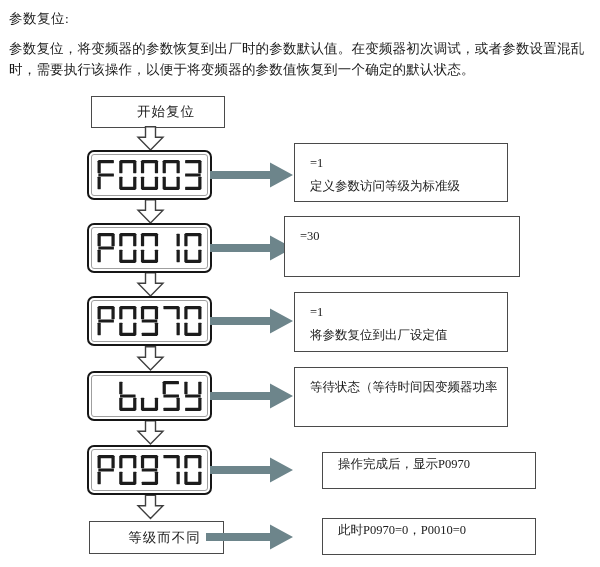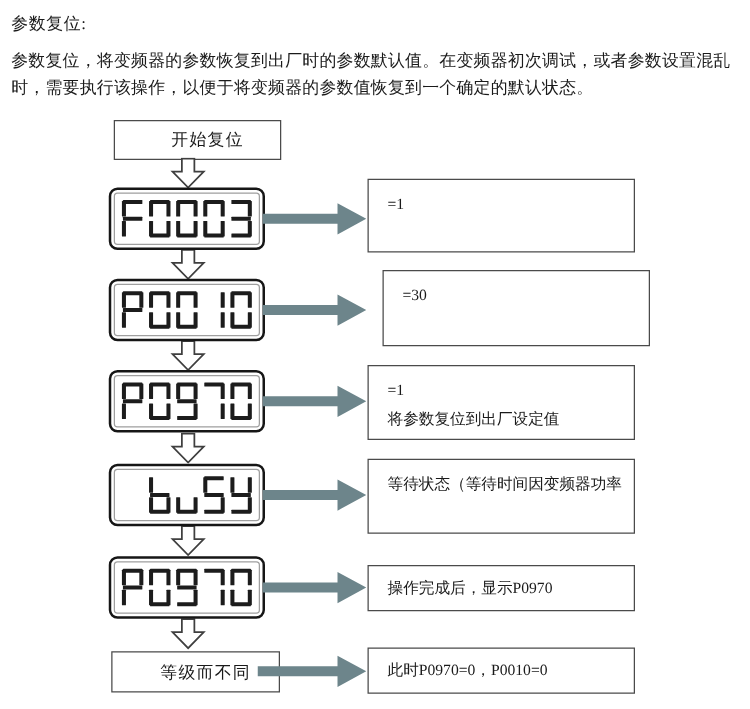--- a/index.html
+++ b/index.html
@@ -31,21 +31,21 @@
 
   .darr{position:absolute;}
   .darr polygon{fill:#ffffff;stroke:#3f3f3f;stroke-width:1.4;}
   .rarr{position:absolute;}
   .rarr polygon{fill:var(--arrow,#6d858b);}
 
   .note{
     position:absolute;box-sizing:border-box;border:1px solid #4a4a4a;background:#fff;
     font-size:12.5px;line-height:23px;padding:8px 8px 0 15px;white-space:nowrap;
   }
-  .note.single{display:flex;align-items:center;padding-top:0;}
+  .note.single{display:flex;align-items:flex-start;padding-top:0;margin-left:28px;}
 </style>
 </head>
 <body>
 
 <div class="page">
 
   <div class="title">参数复位:</div>
   <div class="para l1">参数复位，将变频器的参数恢复到出厂时的参数默认值。在变频器初次调试，或者参数设置混乱</div>
   <div class="para l2">时，需要执行该操作，以便于将变频器的参数值恢复到一个确定的默认状态。</div>
 
@@ -263,22 +263,23 @@
     </svg>
   <svg class="rarr" style="left:210px;top:456px" width="84" height="28" viewBox="0 0 84 28">
       <polygon points="0,10 60,10 60,1.5 83,14 60,26.5 60,18 0,18"></polygon>
     </svg>
   <svg class="rarr" style="left:206px;top:523px" width="88" height="28" viewBox="0 0 88 28">
       <polygon points="0,10 64,10 64,1.5 87,14 64,26.5 64,18 0,18"></polygon>
     </svg>
 
   <div class="note" style="left:294px;top:143px;width:214px;height:59px">
     <div>=1</div>
-  </div>
-  <div class="note" style="left:306px;top:216px;width:214px;height:61px">
+    <div>定义参数访问等级为标准级</div>
+  </div>
+  <div class="note" style="left:284px;top:216px;width:236px;height:61px">
     <div>=30</div>
   </div>
   <div class="note" style="left:294px;top:292px;width:214px;height:60px">
     <div>=1</div>
     <div>将参数复位到出厂设定值</div>
   </div>
   <div class="note" style="left:294px;top:367px;width:214px;height:60px">
     <div>等待状态（等待时间因变频器功率</div>
   </div>
   <div class="note single" style="left:294px;top:452px;width:214px;height:37px">

